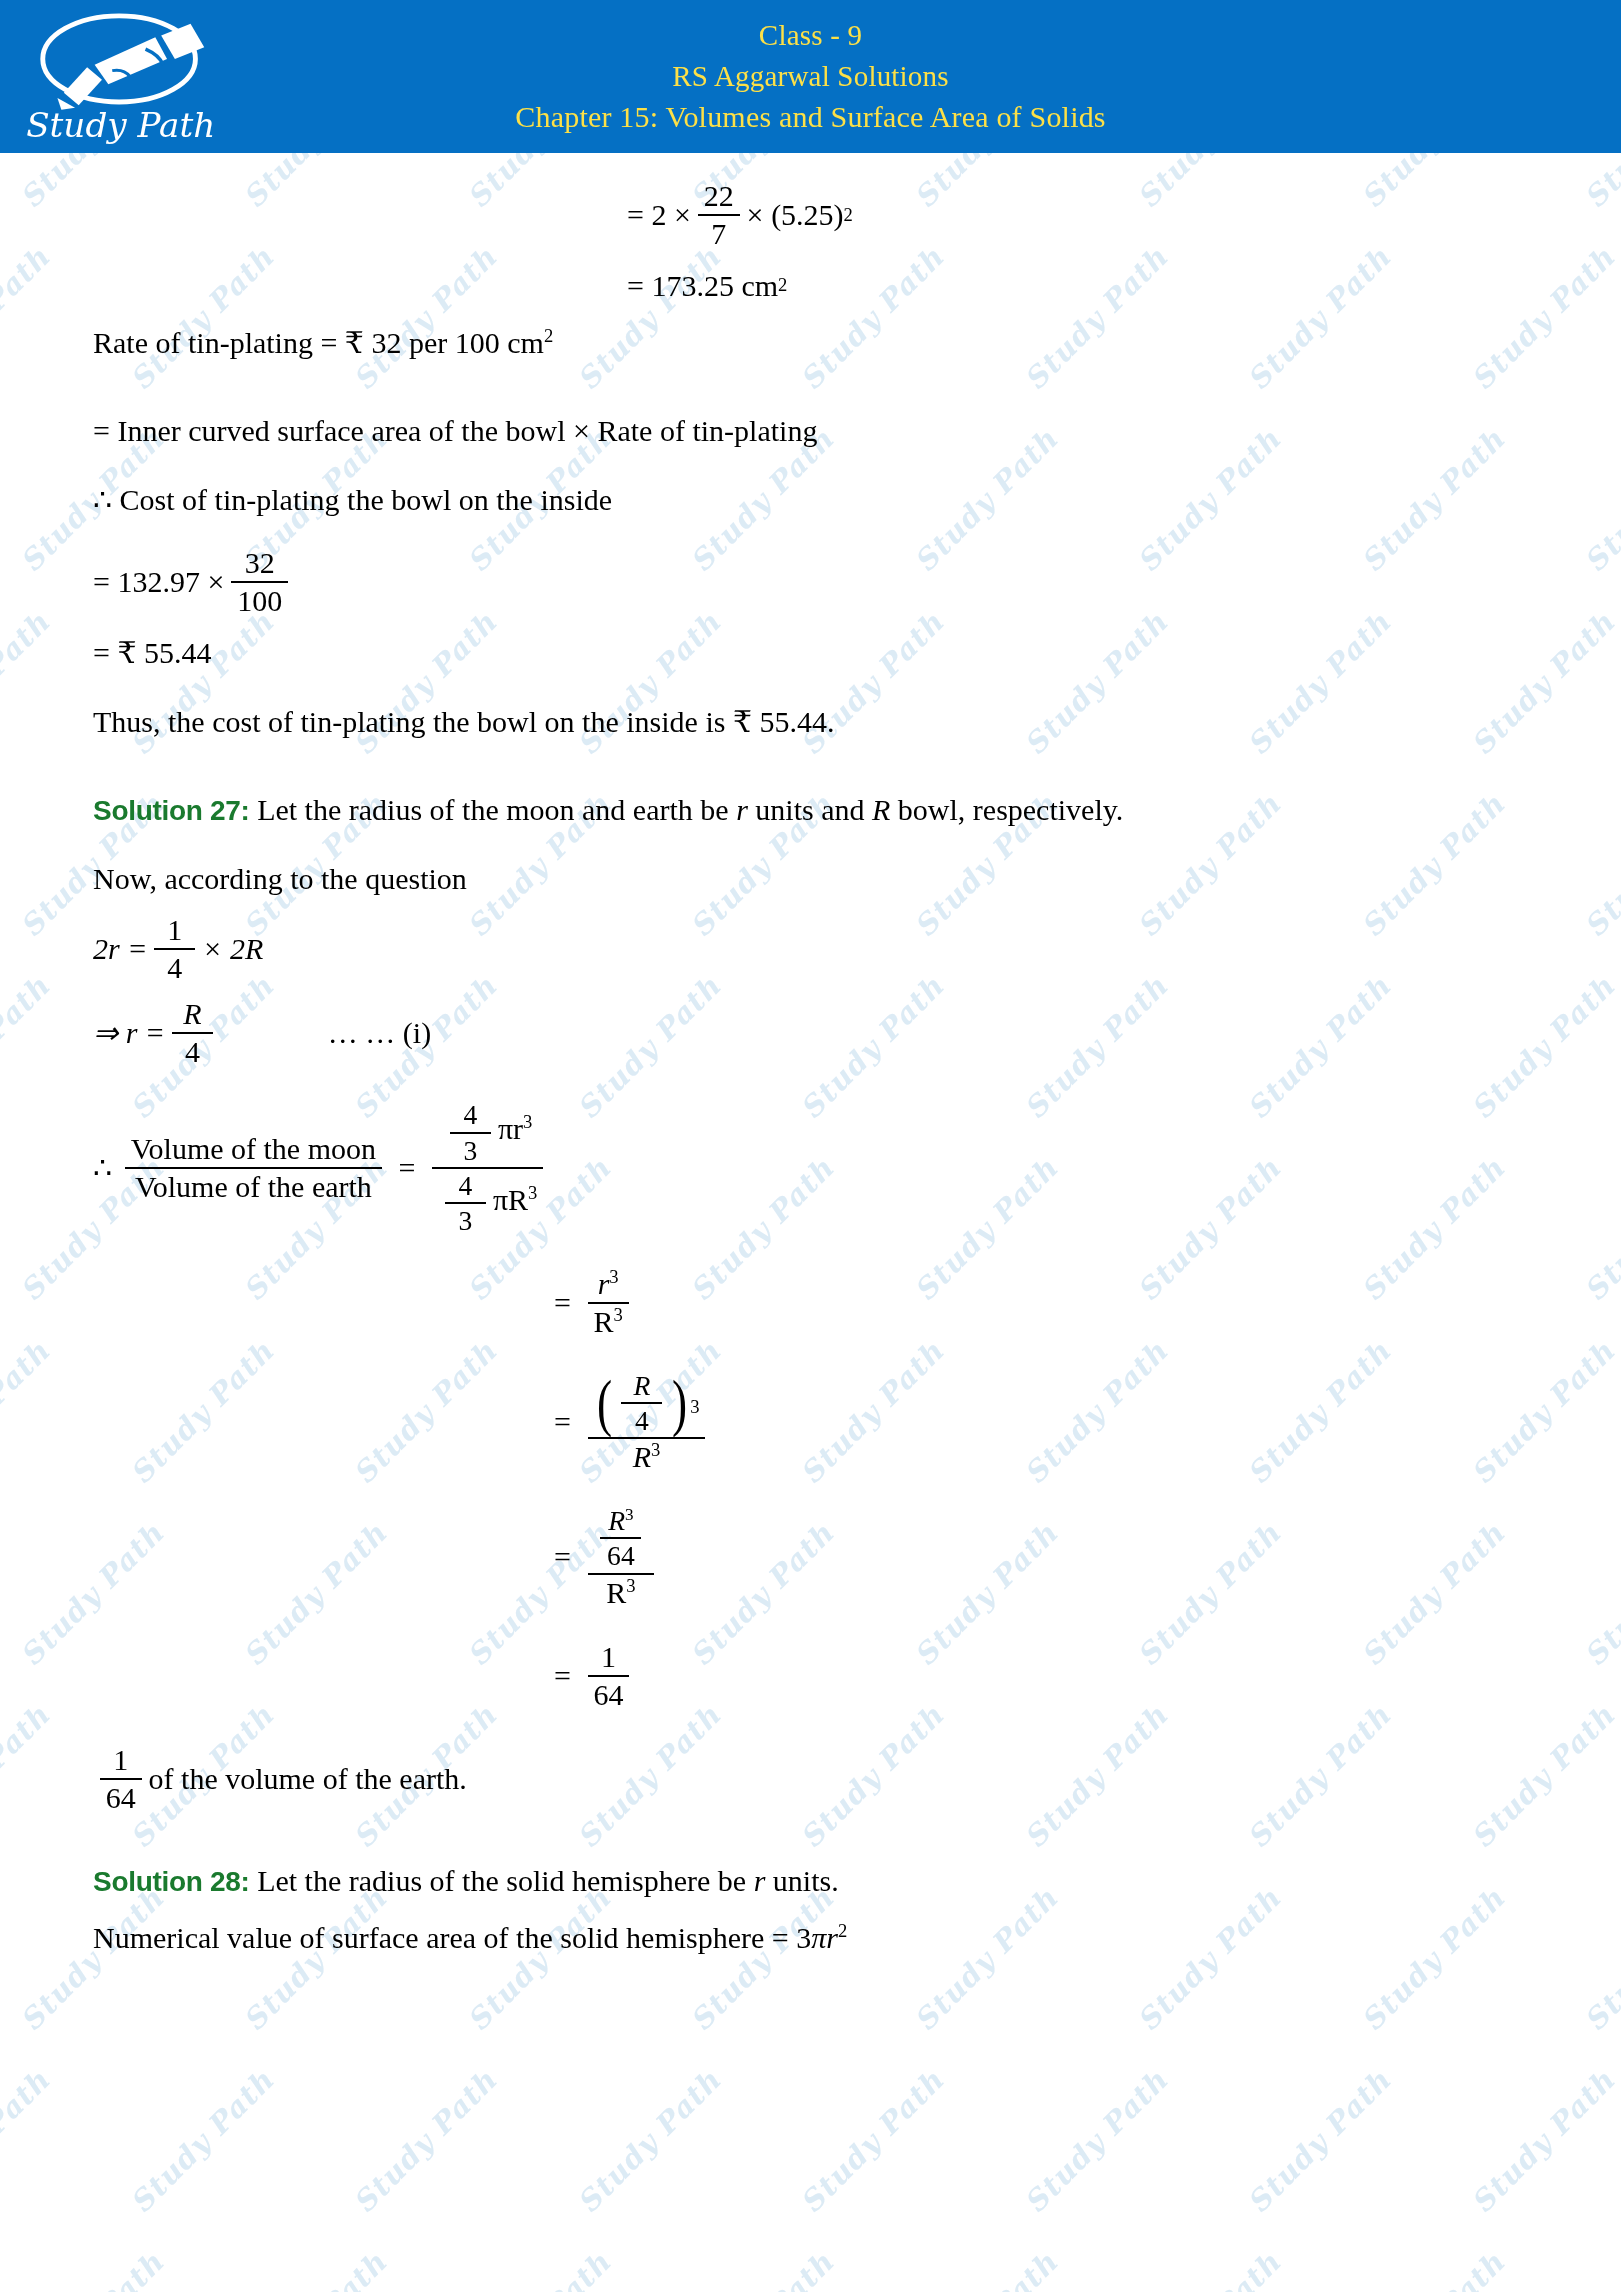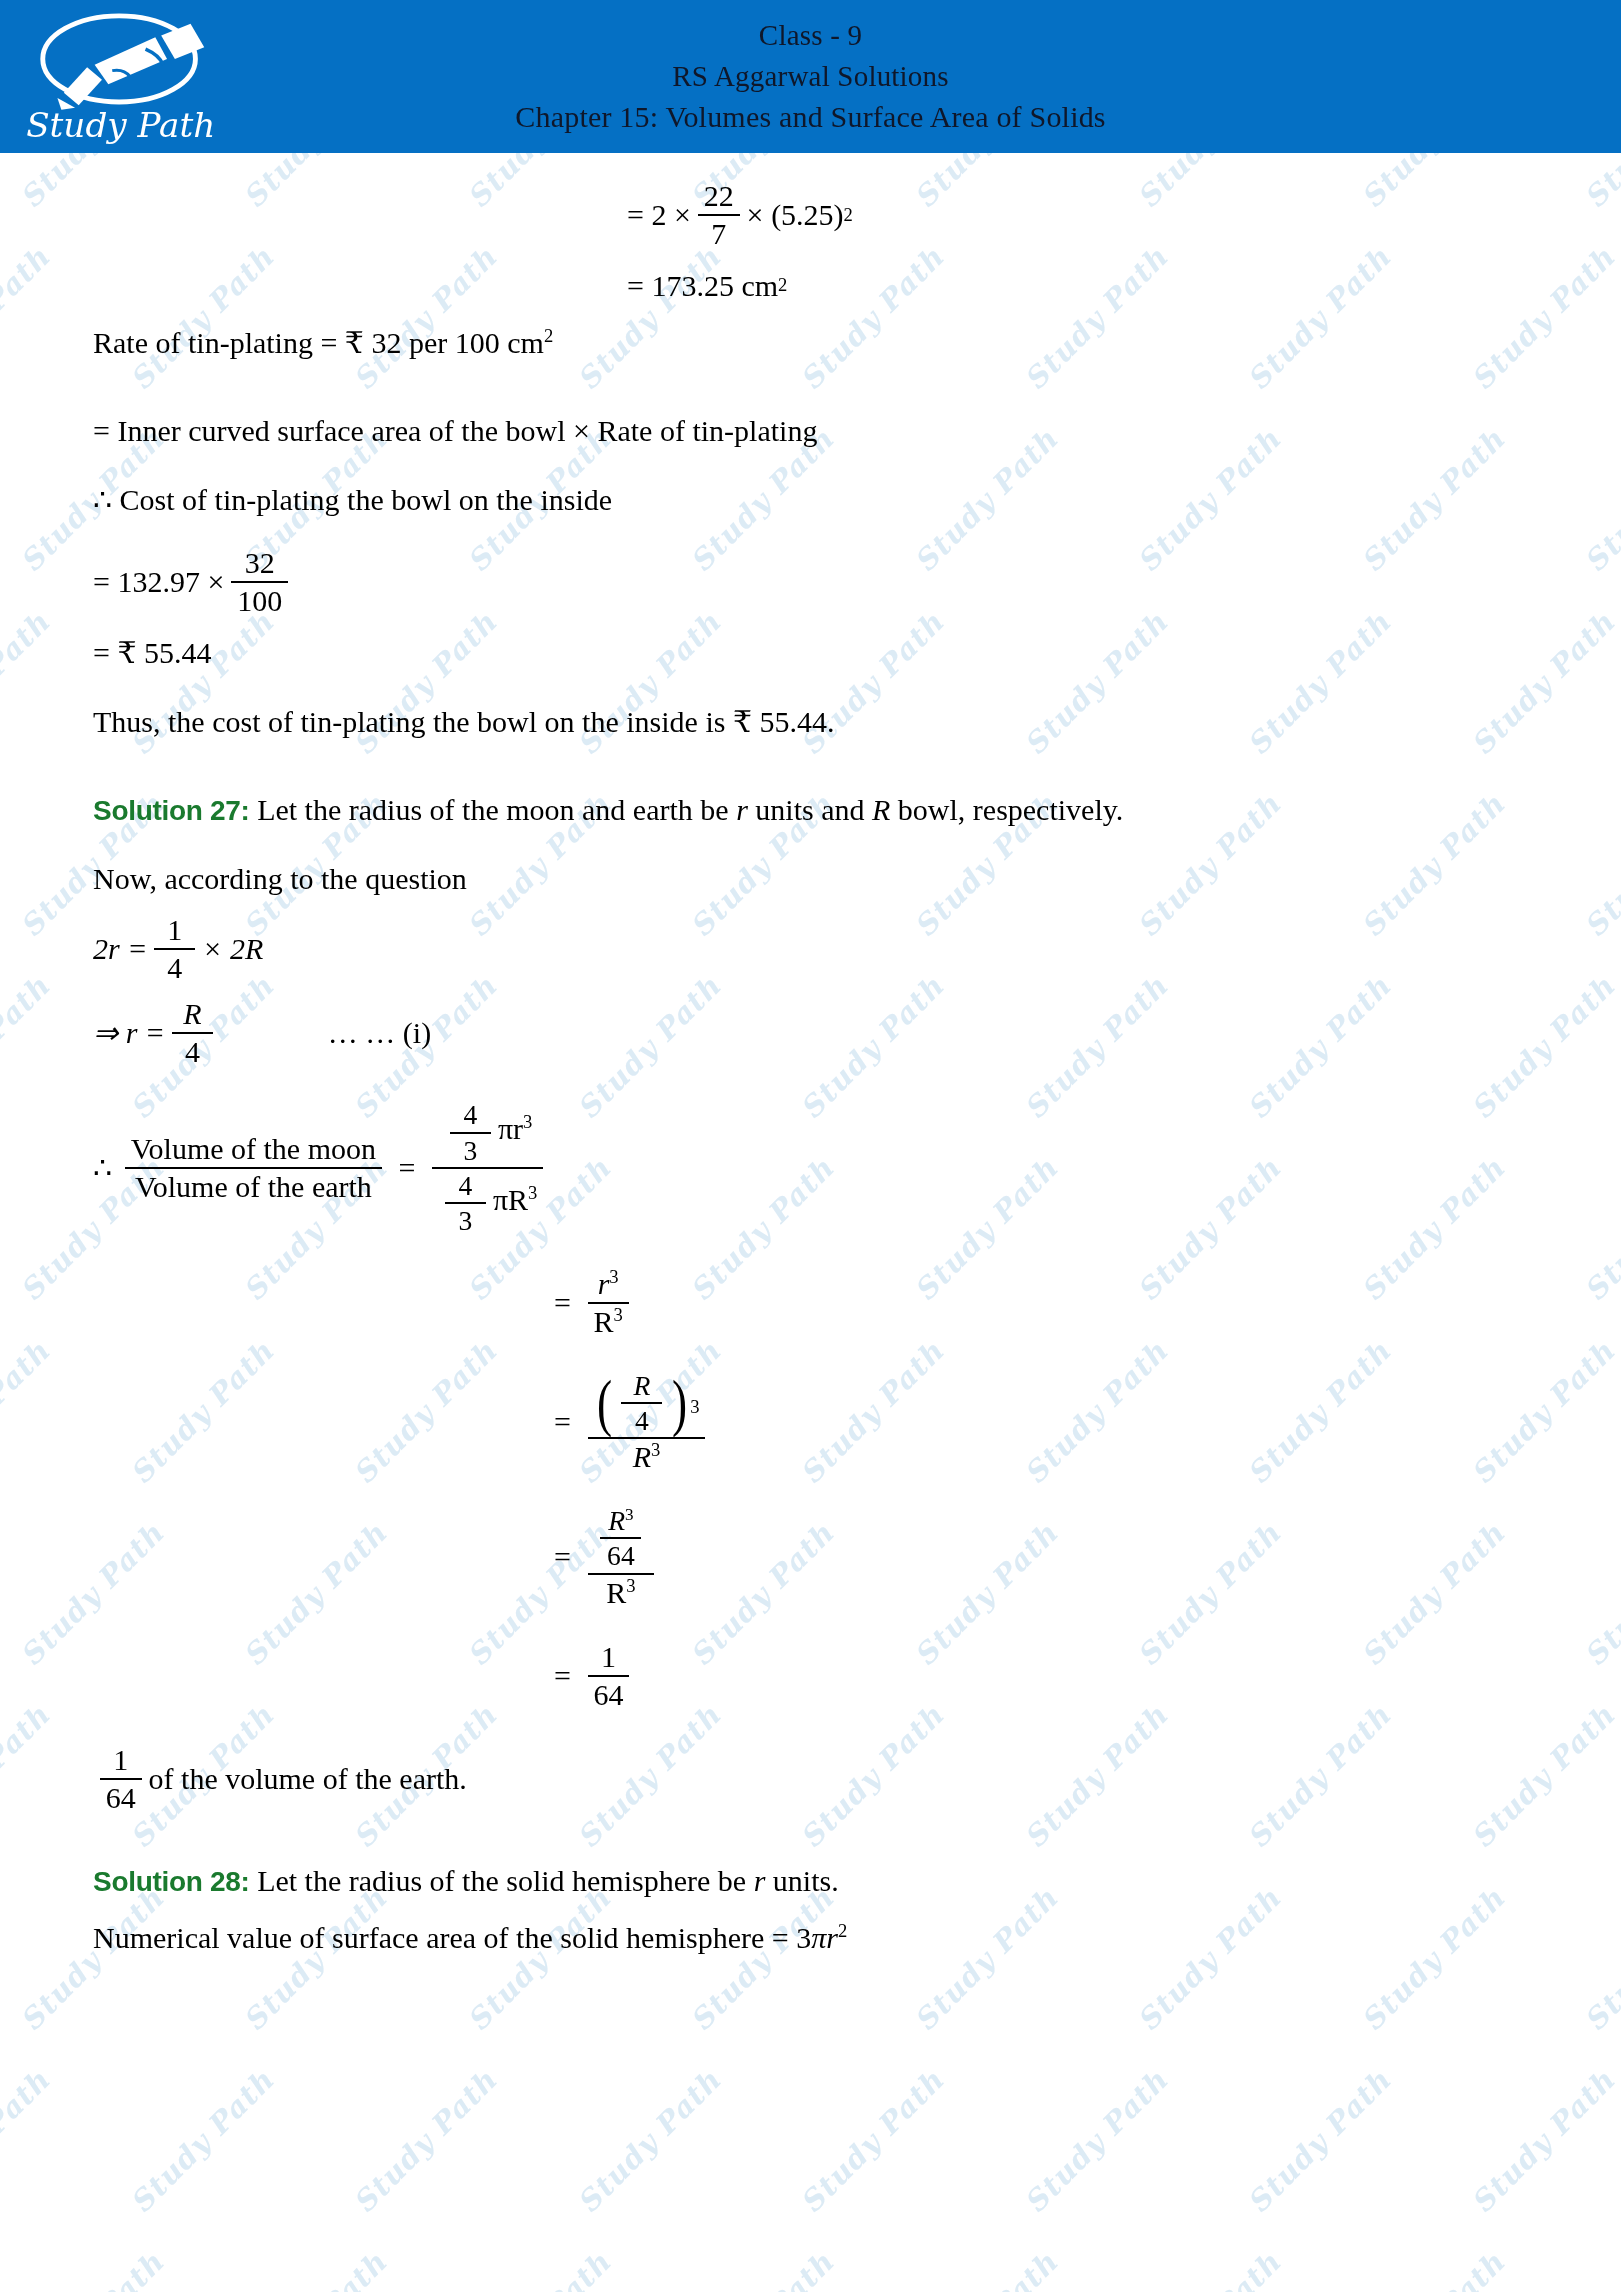--- a/index.html
+++ b/index.html
@@ -64,21 +64,21 @@
   }
   .header-titles {
     text-align: center;
     line-height: 1.32;
     font-family: "Liberation Serif", serif;
   }
   .header-titles div {
     font-size: 29px;
     font-weight: 400;
     letter-spacing: 0.2px;
-    color: #0f172a;
+    color: #fde047;
     padding: 1px 0;
   }
   .header-titles .h-chapter { font-size: 30px; }
 
   
   .content {
     position: relative;
     z-index: 2;
     padding: 27.4px 93px 0 93px;
     box-sizing: border-box;

